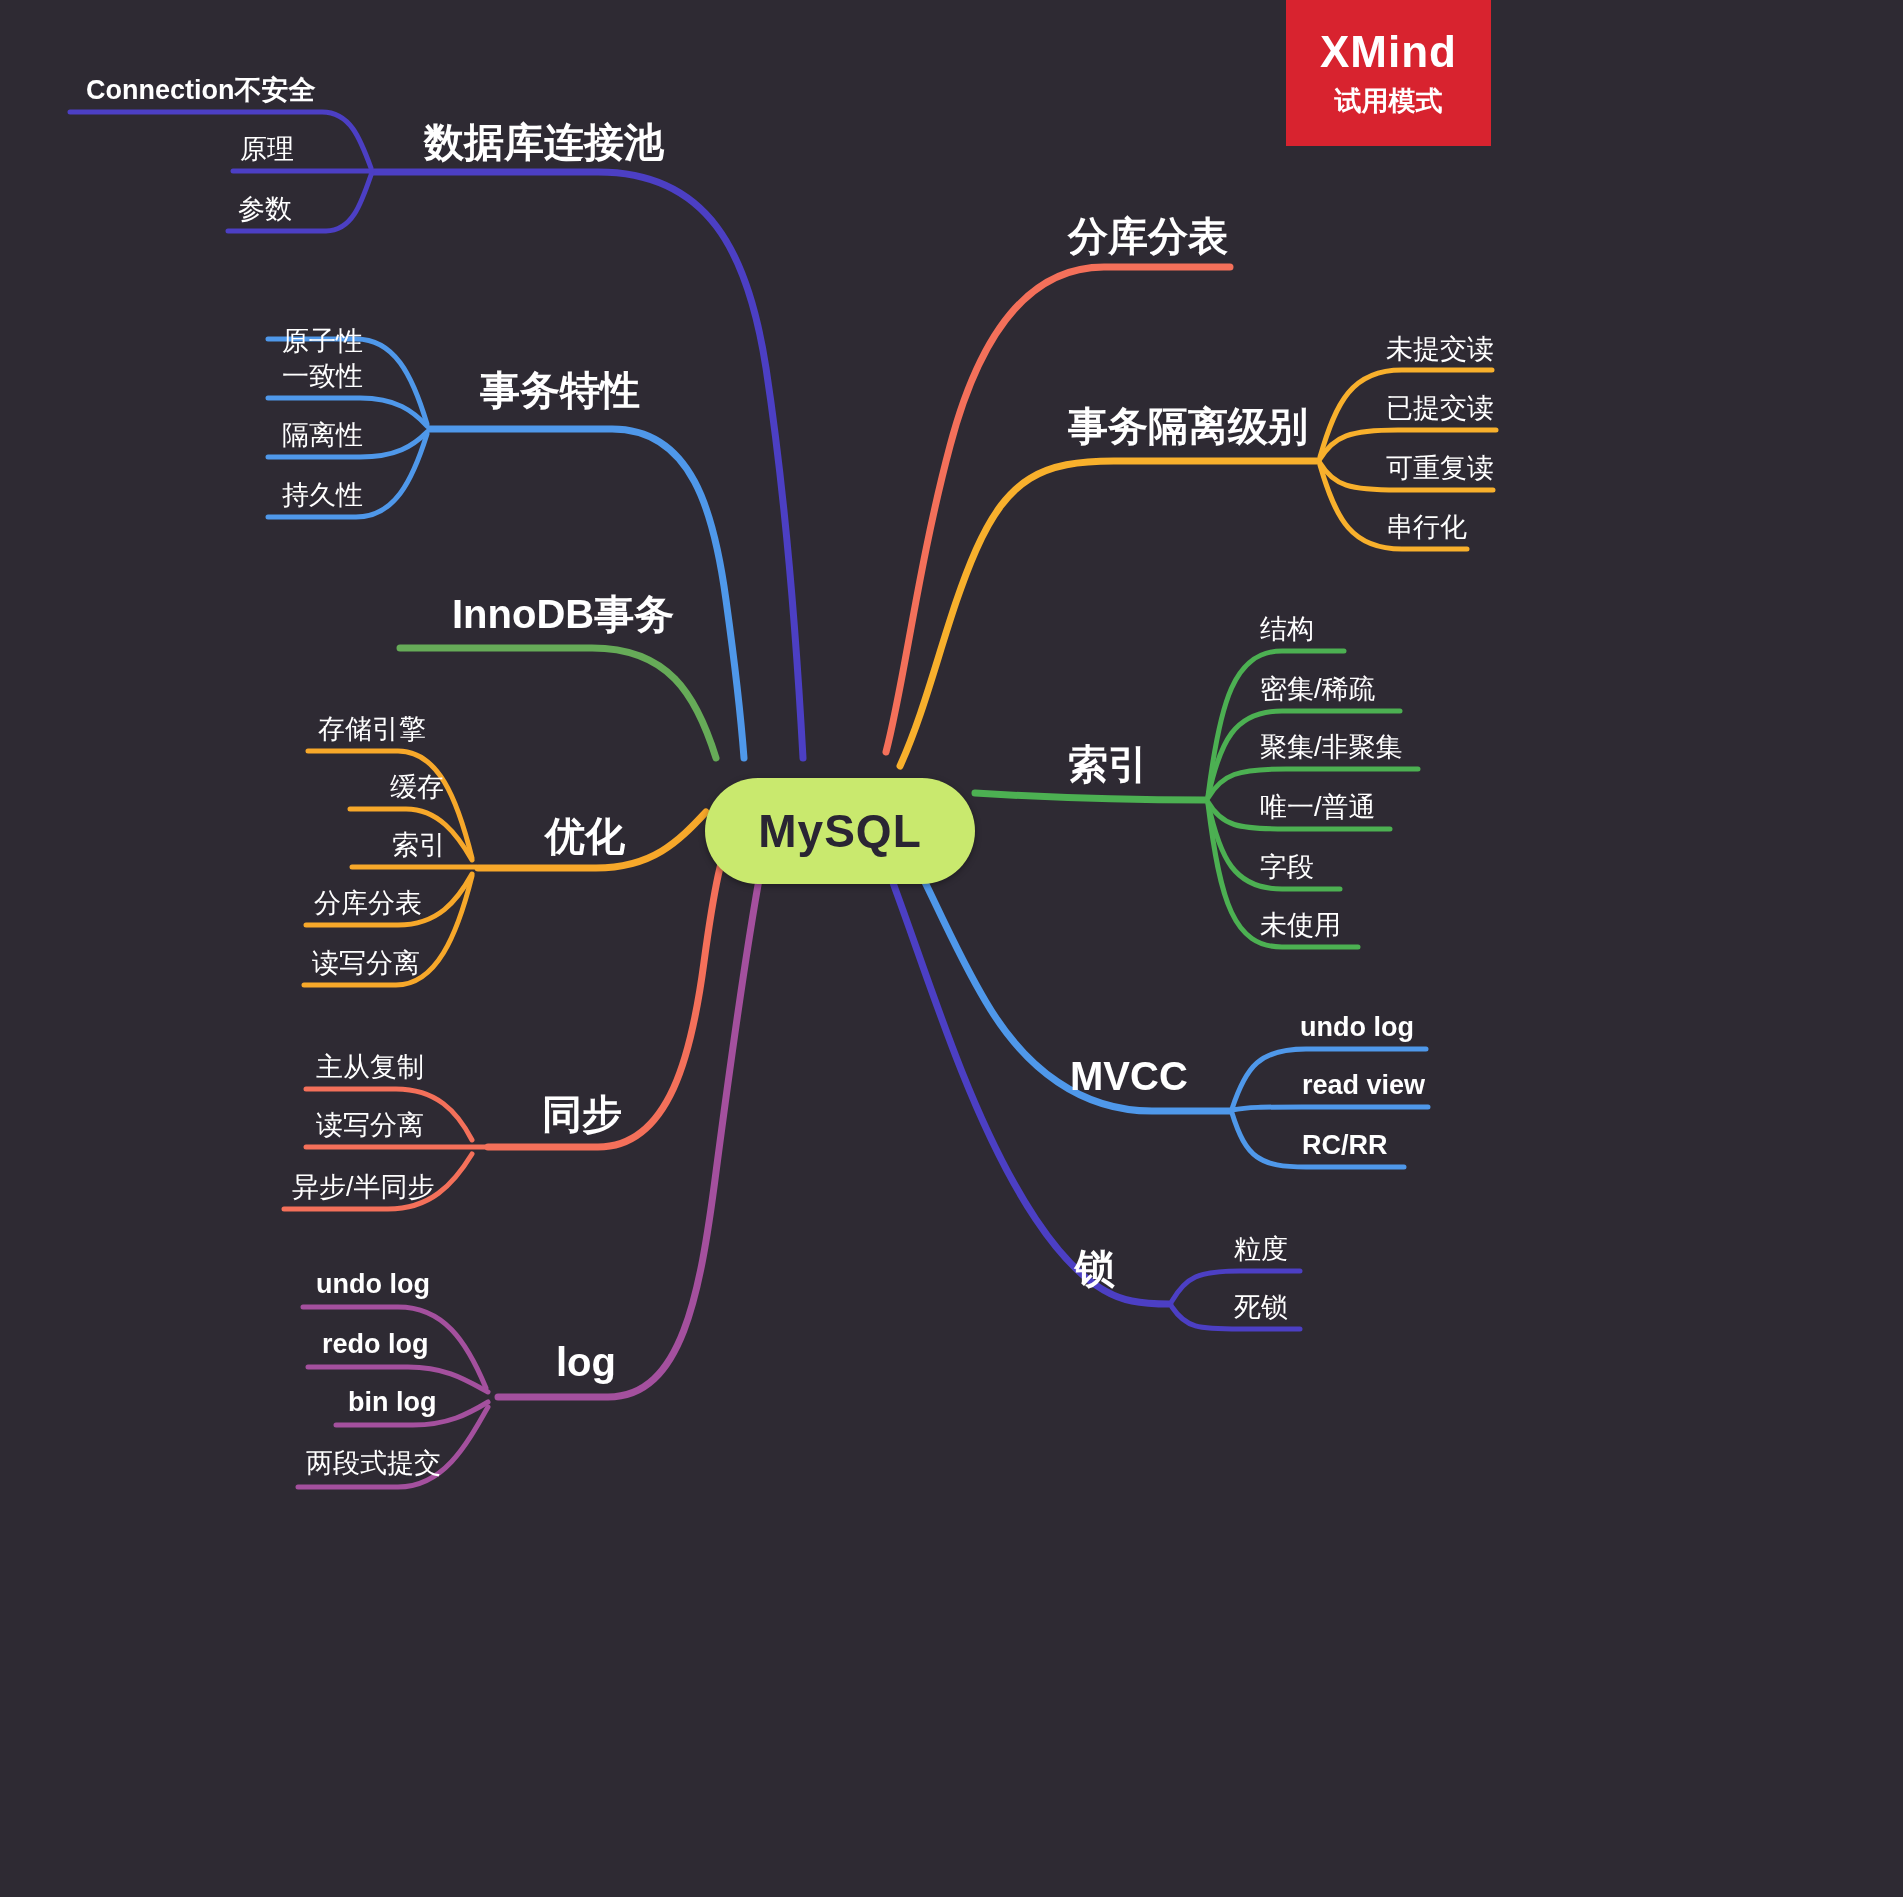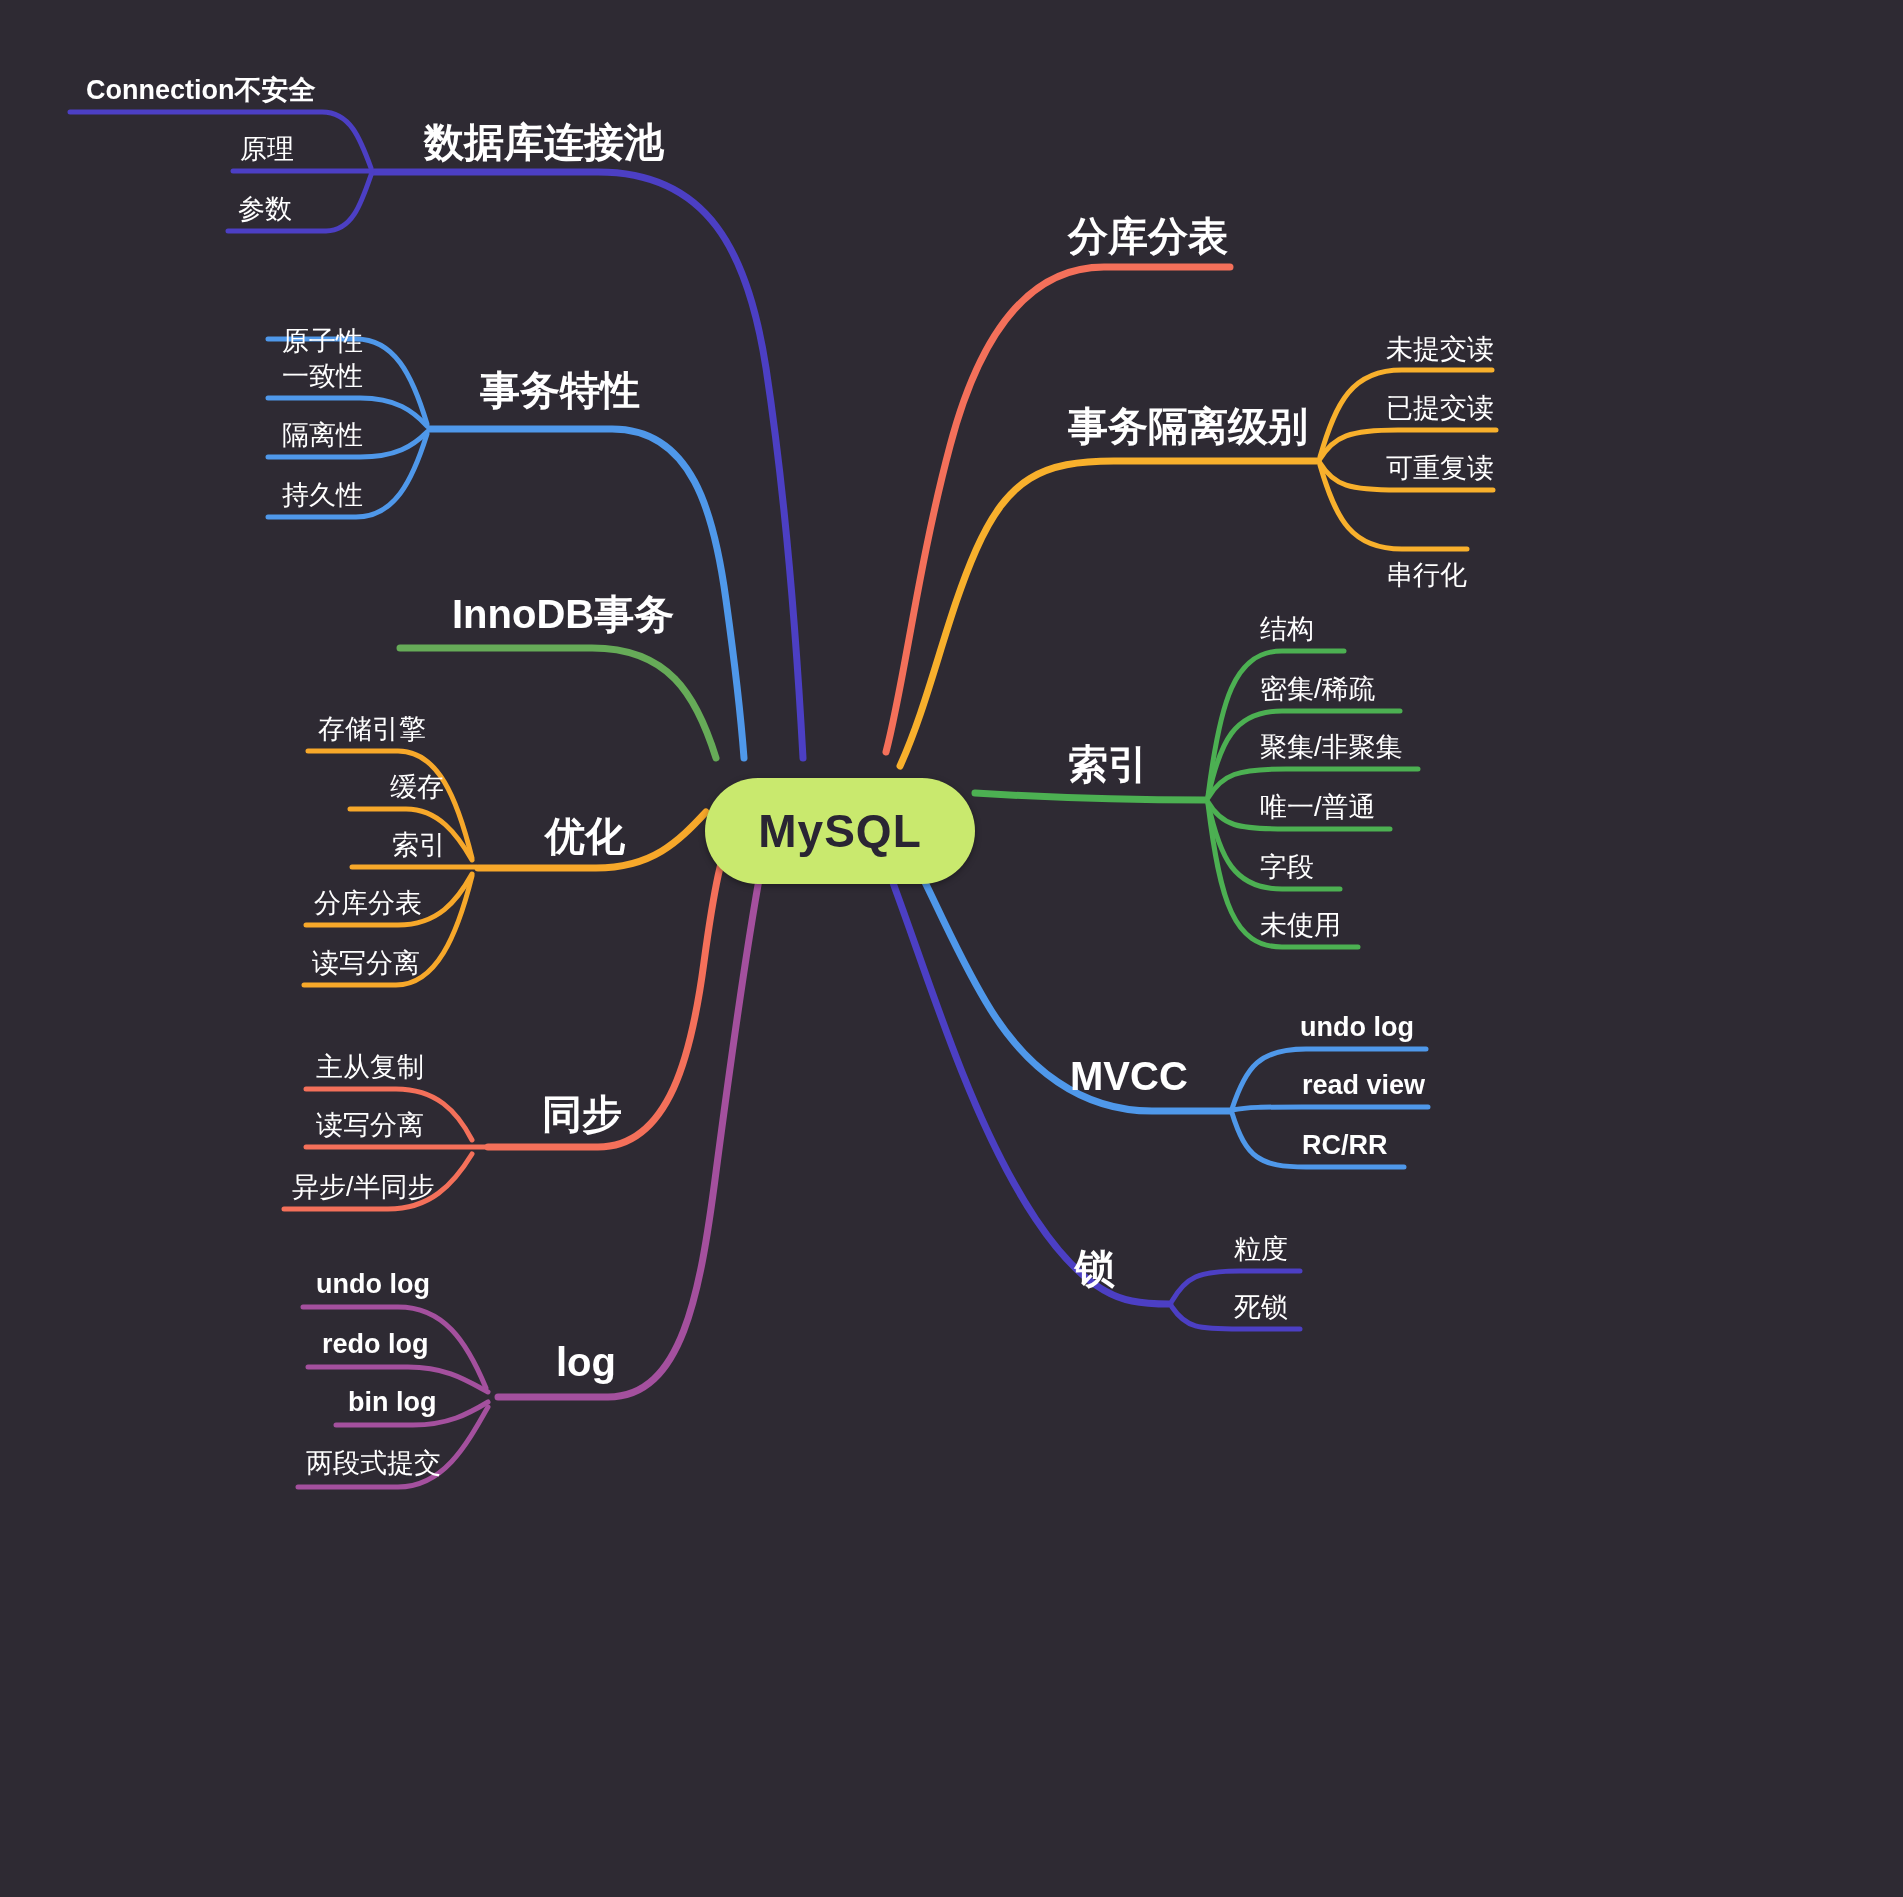--- a/index.html
+++ b/index.html
@@ -132,35 +132,39 @@
   <div class="label child bold" style="left:322px;top:1328px;">redo log</div>
   <div class="label child bold" style="left:348px;top:1386px;">bin log</div>
   <div class="label child" style="left:306px;top:1447px;">两段式提交</div>
 
   <div class="label title" style="left:1068px;top:212px;">分库分表</div>
 
   <div class="label title" style="left:1068px;top:402px;">事务隔离级别</div>
   <div class="label child" style="left:1386px;top:333px;">未提交读</div>
   <div class="label child" style="left:1386px;top:392px;">已提交读</div>
   <div class="label child" style="left:1386px;top:452px;">可重复读</div>
-  <div class="label child" style="left:1386px;top:511px;margin-top:48px;">串行化</div>
+  <div class="label child" style="left:1386px;top:511px;">串行化</div>
 
   <div class="label title" style="left:1068px;top:740px;">索引</div>
   <div class="label child" style="left:1260px;top:613px;">结构</div>
   <div class="label child" style="left:1260px;top:673px;">密集/稀疏</div>
   <div class="label child" style="left:1260px;top:731px;">聚集/非聚集</div>
   <div class="label child" style="left:1260px;top:791px;">唯一/普通</div>
   <div class="label child" style="left:1260px;top:851px;">字段</div>
   <div class="label child" style="left:1260px;top:909px;">未使用</div>
 
   <div class="label title" style="left:1070px;top:1052px;">MVCC</div>
   <div class="label child bold" style="left:1300px;top:1011px;">undo log</div>
   <div class="label child bold" style="left:1302px;top:1069px;">read view</div>
   <div class="label child bold" style="left:1302px;top:1129px;">RC/RR</div>
 
   <div class="label title" style="left:1075px;top:1244px;">锁</div>
   <div class="label child" style="left:1234px;top:1233px;">粒度</div>
   <div class="label child" style="left:1234px;top:1291px;">死锁</div>
 
   <div class="root-node">MySQL</div>
 
+  <div class="watermark">
+    <div class="wm-title">XMind</div>
+    <div class="wm-sub">试用模式</div>
+  </div>
 
 </div>
 
 </body></html>

